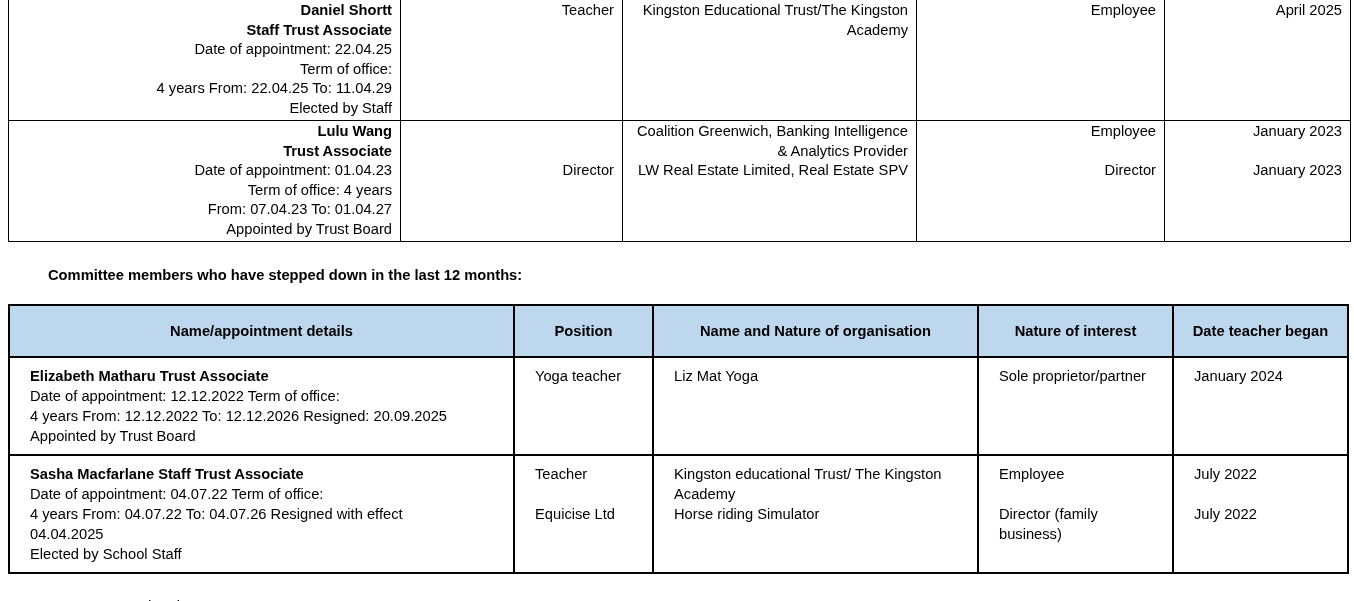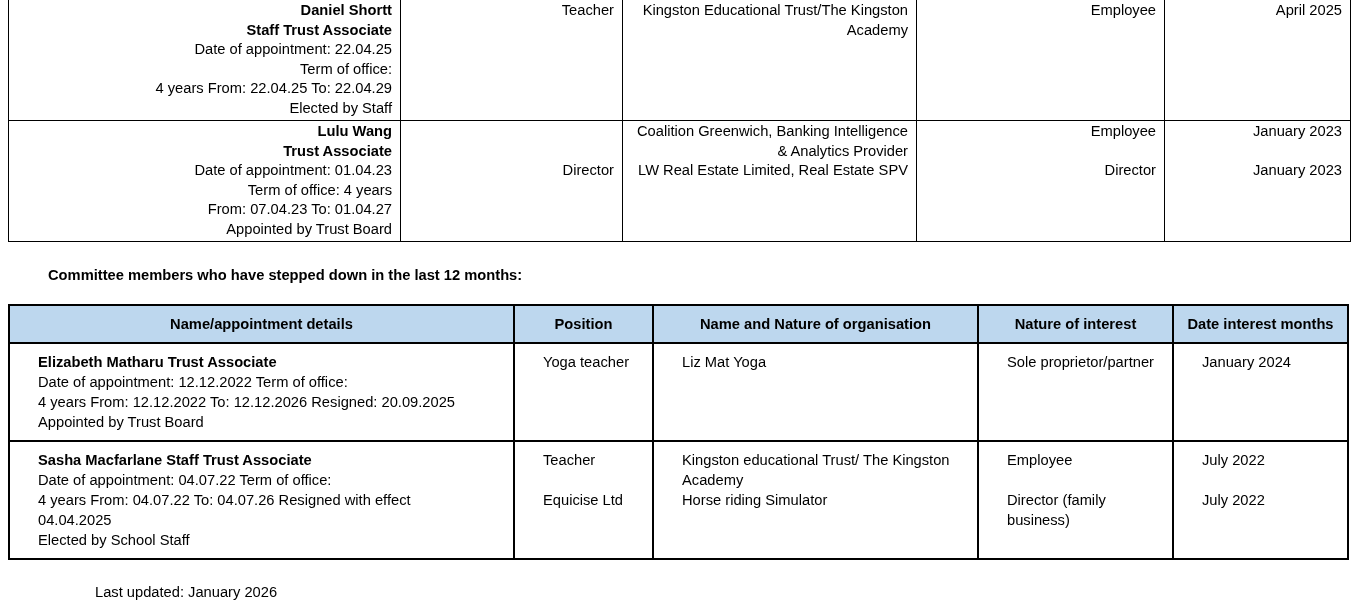--- a/index.html
+++ b/index.html
@@ -42,24 +42,24 @@
     background: var(--header-bg);
     font-weight: bold;
     text-align: center;
     vertical-align: middle;
     padding: 2px 6px;
     line-height: 18px;
   }
   .t2 td {
     border: 2px solid var(--border-col);
     vertical-align: top;
-    padding: 8px 8px 8px 28px;
+    padding: 8px 8px 8px 20px;
     line-height: 20px;
   }
-  .t2 thead tr { height: 38px; }
+  .t2 thead tr { height: 52px; }
   .t2 tbody tr:nth-child(1) { height: 97px; }
   .t2 tbody tr:nth-child(2) { height: 116px; }
 
   
   .footer-note {
     margin: 22px 0 0 95px;
     line-height: 20px;
   }
 
   .line { white-space: normal; }
@@ -77,21 +77,21 @@
     <col style="width:248px">
       <col style="width:186px">
   </colgroup>
   <tbody>
     <tr>
       <td>
           <div class="line b">Daniel Shortt</div>
           <div class="line b">Staff Trust Associate</div>
           <div class="line">Date of appointment: 22.04.25</div>
           <div class="line">Term of office:</div>
-          <div class="line">4 years From: 22.04.25 To: 22.04.29</div>
+          <div class="line">4 years From: 22.04.25 To: 11.04.29</div>
           <div class="line">Elected by Staff</div>
         </td>
       <td>
           <div class="line">Teacher</div>
         </td>
       <td>
           <div class="line">Kingston Educational Trust/The Kingston Academy</div>
         </td>
       <td>
           <div class="line">Employee</div>
@@ -141,21 +141,21 @@
       <col style="width:325px">
     <col style="width:195px">
       <col style="width:175px">
   </colgroup>
   <thead>
     <tr>
       <th>Name/appointment details</th>
       <th>Position</th>
       <th>Name and Nature of organisation</th>
       <th>Nature of interest</th>
-      <th>Date interest months</th>
+      <th>Date teacher began</th>
     </tr>
   </thead>
   <tbody>
     <tr>
       <td>
           <div class="line b">Elizabeth Matharu Trust Associate</div>
           <div class="line">Date of appointment: 12.12.2022 Term of office:</div>
           <div class="line">4 years From: 12.12.2022 To: 12.12.2026 Resigned: 20.09.2025</div>
           <div class="line">Appointed by Trust Board</div>
         </td>

